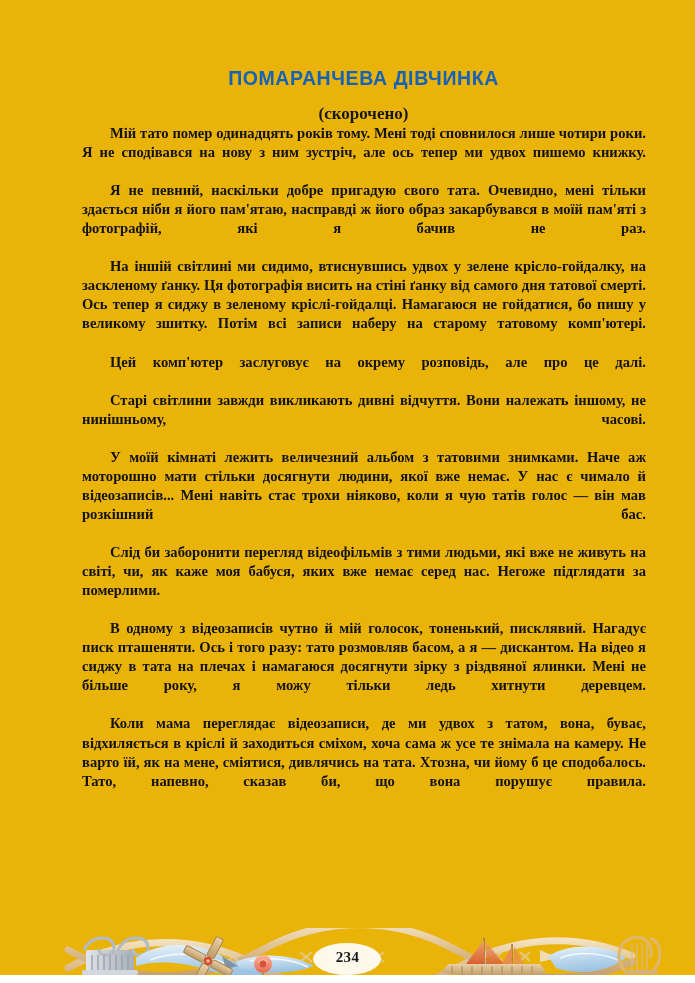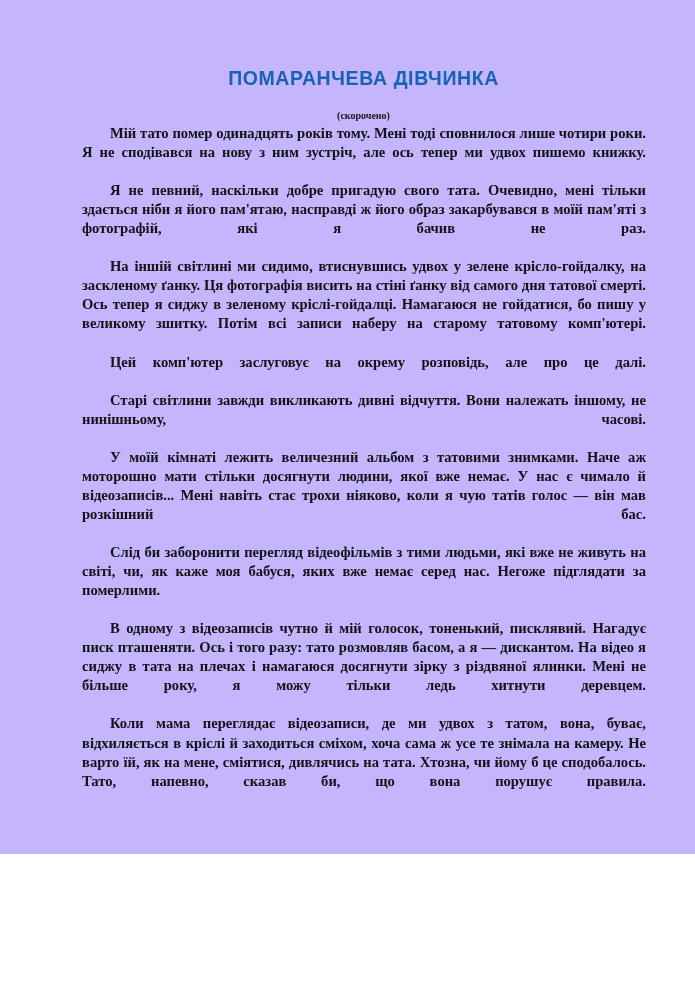--- a/index.html
+++ b/index.html
@@ -3,22 +3,22 @@
 <meta charset="utf-8">
 <style>
   html, body {
     margin: 0;
     padding: 0;
     background: #ffffff;
   }
   .page {
     position: relative;
     width: 695px;
-    height: 854px;
-    background: #c4b5fd;
+    height: 975px;
+    background: #eab308;
     overflow: hidden;
     font-family: "Liberation Serif", "DejaVu Serif", serif;
   }
 
   
   .title-block {
     position: absolute;
     left: 82px;
     top: 68px;
     width: 563px;
@@ -29,23 +29,23 @@
     font-weight: bold;
     font-size: 19.5px;
     letter-spacing: 0.6px;
     color: #1663b6;
     line-height: 1.05;
     white-space: nowrap;
   }
   .story-subtitle {
     font-family: "Liberation Serif", "DejaVu Serif", serif;
     font-weight: bold;
-    font-size: 10px;
+    font-size: 17px;
     color: #17171a;
-    margin-top: 23px;
+    margin-top: 17px;
     line-height: 1.05;
   }
 
   
   .body-text {
     position: absolute;
     left: 82px;
     top: 124px;
     width: 564px;
   }

